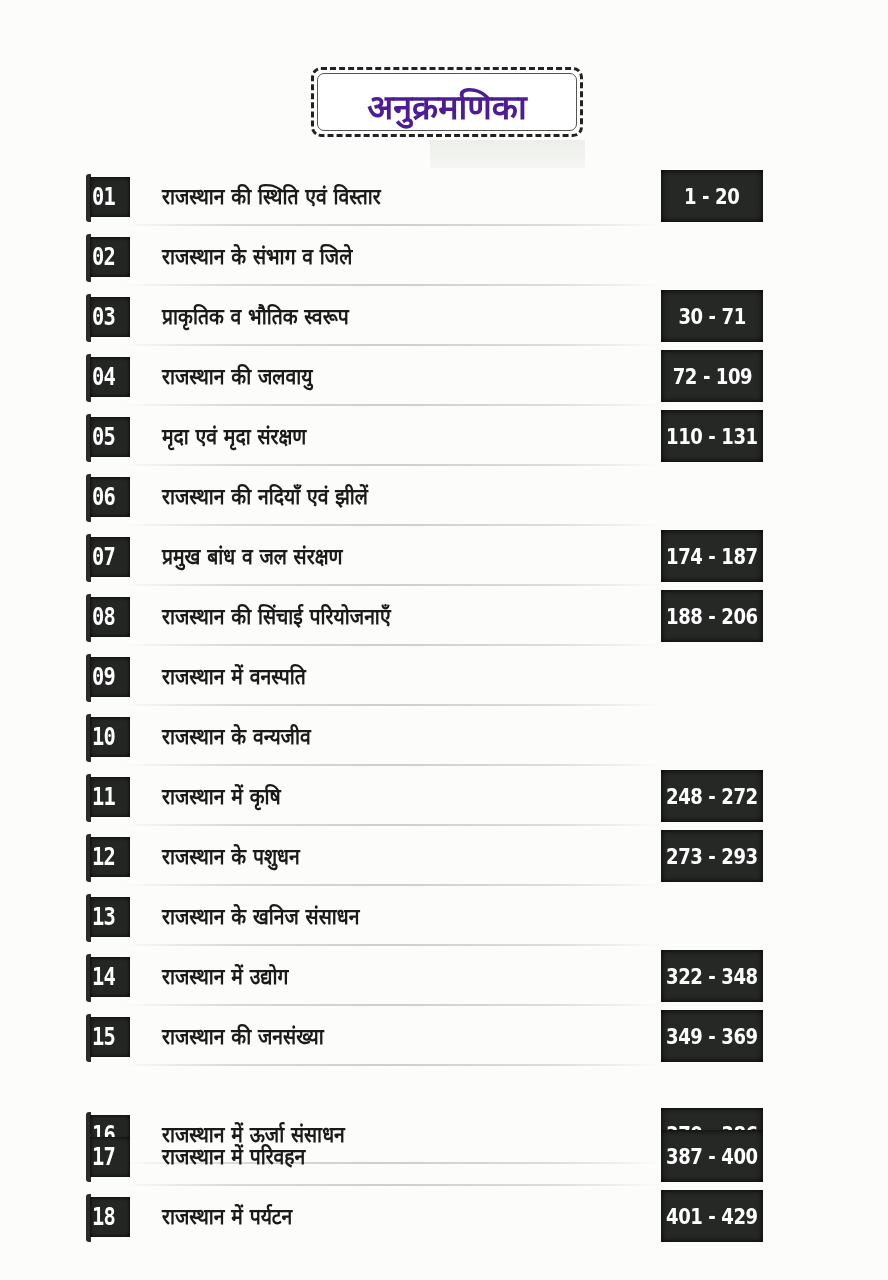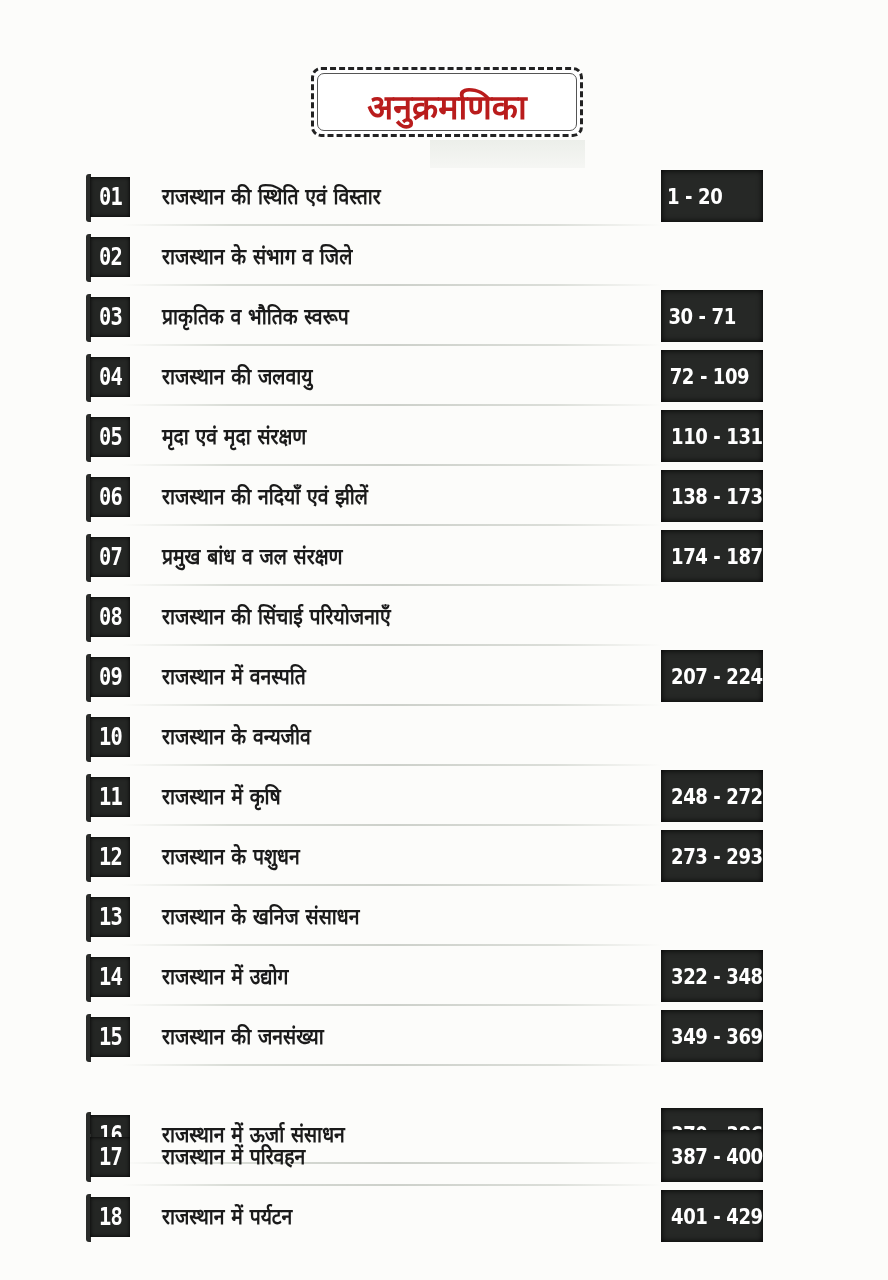--- a/index.html
+++ b/index.html
@@ -9,53 +9,53 @@
   }
   .title-wrap {
     position: absolute; left: 311px; top: 67px; width: 272px; height: 70px;
     border: 3px dashed #222; border-radius: 10px; box-sizing: border-box;
     display: flex; align-items: center; justify-content: center; background: #fff;
   }
   .title-wrap::before {
     content: ""; position: absolute; inset: 3px; border: 1px solid #555; border-radius: 7px;
   }
   .title {
-    font-size: 34px; font-weight: bold; color: #b91c1c; letter-spacing: 0px;
+    font-size: 34px; font-weight: bold; color: #4c1d95; letter-spacing: 0px;
     font-family: "DejaVu Sans", sans-serif;
     margin-top: 8px;
   }
   .title-shadow {
     position: absolute; left: 430px; top: 140px; width: 155px; height: 28px;
     background: linear-gradient(#e8ebe6, #f4f5f2); opacity: 0.8;
   }
   .rows { position: absolute; left: 0; top: 0; width: 888px; }
   .row { position: absolute; left: 86px; width: 680px; height: 52px; }
   .badge {
     position: absolute; left: 0; top: 4px; width: 44px; height: 46px;
   }
   .badge .flag {
     position: absolute; left: 4px; top: 3px; width: 40px; height: 40px;
     background: #242624; box-shadow: inset 0 0 4px #000;
-    display: flex; align-items: center; justify-content: center;
+    display: flex; align-items: center; 
   }
   .badge .pole {
     position: absolute; left: 0; top: 0; width: 5px; height: 48px;
     background: #2a2c2a; border-radius: 3px 0 0 3px;
   }
   .badge .num {
     color: #fff; font-weight: bold; font-size: 24px; letter-spacing: -1px;
     font-family: "DejaVu Sans Mono", monospace; transform: scaleX(0.85);
   }
   .label {
     position: absolute; left: 76px; top: 10px; font-size: 22px; font-weight: bold; color: #1a1a1a;
     white-space: nowrap; transform: scaleX(0.88); transform-origin: left center;
   }
   .pages {
     position: absolute; left: 575px; top: 0; width: 102px; height: 52px;
-    background: #262826; display: flex; align-items: center; justify-content: flex-start;
+    background: #262826; display: flex; align-items: center; justify-content: center;
     box-shadow: inset 0 0 6px #000;
   }
   .pages span {
     color: #fff; font-weight: bold; font-size: 22px; white-space: nowrap;
     transform: scaleX(0.82); letter-spacing: -0.5px;
   }
   .sep {
     position: absolute; left: 36px; top: 54px; width: 540px; height: 2px;
     background: linear-gradient(90deg, transparent, #c9cec6 20%, #b9beb6 50%, #cdd1ca 80%, transparent);
     opacity: 0.7;
@@ -133,23 +133,20 @@
     <div class="sep"></div>
   </div>
   <div class="row" style="top:470px">
     <div class="badge">
         <div class="pole"></div>
         <div class="flag">
           <span class="num">06</span>
         </div>
       </div>
     <span class="label">राजस्थान की नदियाँ एवं झीलें</span>
-    <div class="pages">
-        <span>138 - 173</span>
-      </div>
     <div class="sep"></div>
   </div>
   <div class="row" style="top:530px">
     <div class="badge">
         <div class="pole"></div>
         <div class="flag">
           <span class="num">07</span>
         </div>
       </div>
     <span class="label">प्रमुख बांध व जल संरक्षण</span>
@@ -159,33 +156,33 @@
     <div class="sep"></div>
   </div>
   <div class="row" style="top:590px">
     <div class="badge">
         <div class="pole"></div>
         <div class="flag">
           <span class="num">08</span>
         </div>
       </div>
     <span class="label">राजस्थान की सिंचाई परियोजनाएँ</span>
+    <div class="pages">
+        <span>188 - 206</span>
+      </div>
     <div class="sep"></div>
   </div>
   <div class="row" style="top:650px">
     <div class="badge">
         <div class="pole"></div>
         <div class="flag">
           <span class="num">09</span>
         </div>
       </div>
     <span class="label">राजस्थान में वनस्पति</span>
-    <div class="pages">
-        <span>207 - 224</span>
-      </div>
     <div class="sep"></div>
   </div>
   <div class="row" style="top:710px">
     <div class="badge">
         <div class="pole"></div>
         <div class="flag">
           <span class="num">10</span>
         </div>
       </div>
     <span class="label">राजस्थान के वन्यजीव</span>

